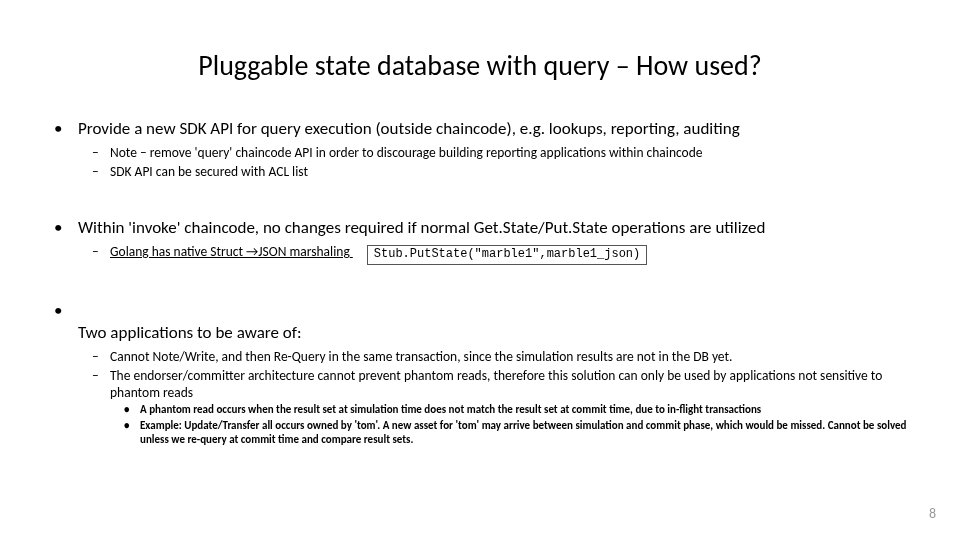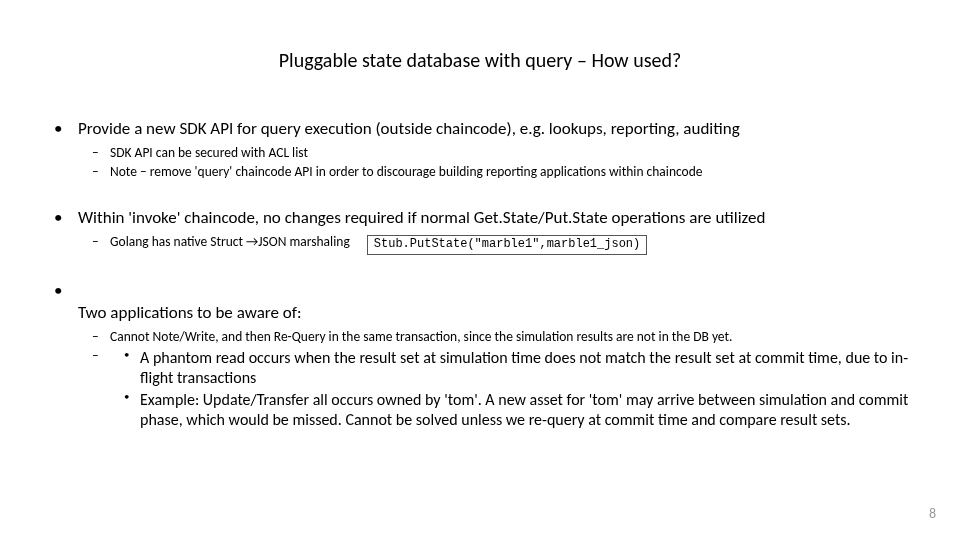--- a/index.html
+++ b/index.html
@@ -1,66 +1,67 @@
 <!DOCTYPE html>
 <html><head>
 <meta charset="utf-8">
 <style>
   html,body{margin:0;padding:0;width:960px;height:540px;background:#fff;font-family:"Calibri","Segoe UI",Arial,sans-serif;color:#000;}
   .slide{position:relative;width:960px;height:540px;box-sizing:border-box;}
-  .title{position:absolute;top:48px;left:0;width:960px;text-align:center;font-size:20px;font-weight:400;}
+  .title{position:absolute;top:48px;left:0;width:960px;text-align:center;font-size:28px;font-weight:400;}
   .body{position:absolute;top:118px;left:54px;width:855px;font-size:14px;line-height:1.25;}
   ul{margin:0;padding:0;list-style:none;}
   .lvl1>li{position:relative;padding-left:24px;margin-bottom:4px;font-size:17px;}
   .lvl1>li::before{content:"•";position:absolute;left:0;top:0;font-size:17px;}
-  .lvl1>li.sp{margin-top:26px;}
+  .lvl1>li.sp{margin-top:36px;}
   .lvl2{margin-top:6px;}
   .lvl2>li{position:relative;padding-left:32px;margin-bottom:2px;font-size:13.5px;}
   .lvl2>li::before{content:"–";position:absolute;left:14px;top:0;}
-  .lvl2>li.inline-hold{margin-bottom:2px;}
+  .lvl2>li.inline-hold{margin-bottom:2px;text-decoration:underline;}
   .lvl3{margin-top:2px;}
-  .lvl3>li{position:relative;padding-left:30px;margin-bottom:2px;font-size:16px;}
+  .lvl3>li{position:relative;padding-left:30px;margin-bottom:2px;font-size:11px;font-weight:bold;}
   .lvl3>li::before{content:"•";position:absolute;left:14px;top:0;font-size:11px;}
   .codebox{display:inline-block;border:1px solid #555;padding:1px 6px 2px 6px;font-family:"Courier New",monospace;font-size:12px;white-space:nowrap;vertical-align:baseline;margin-left:14px;position:relative;top:1px;}
   .pagenum{position:absolute;right:24px;bottom:18px;font-size:14px;color:#9a9a9a;}
   .inline-txt{display:inline;}
 </style>
 </head>
 <body>
 
 <div class="slide">
   <div class="title">Pluggable state database with query – How used?</div>
 
   <div class="body">
     <ul class="lvl1">
 
       <li>
         <span>Provide a new SDK API for query execution (outside chaincode), e.g. lookups, reporting, auditing</span>
         <ul class="lvl2">
+          <li>Note – remove 'query' chaincode API in order to discourage building reporting applications within chaincode</li>
           <li>SDK API can be secured with ACL list</li>
-          <li>Note – remove 'query' chaincode API in order to discourage building reporting applications within chaincode</li>
         </ul>
       </li>
 
       <li class="sp">
         <span>Within 'invoke' chaincode, no changes required if normal Get.State/Put.State operations are utilized</span>
         <ul class="lvl2">
           <li class="inline-hold">
             <span class="inline-txt">Golang has native Struct →JSON marshaling</span>
             <span class="codebox">Stub.PutState("marble1",marble1_json)</span>
           </li>
         </ul>
       </li>
 
       <li class="sp">
         <br>
         <span>Two applications to be aware of:</span>
         <ul class="lvl2">
           <li>Cannot Note/Write, and then Re-Query in the same transaction, since the simulation results are not in the DB yet.</li>
           <li>
+            <span>The endorser/committer architecture cannot prevent phantom reads, therefore this solution can only be used by applications not sensitive to phantom reads</span>
             <ul class="lvl3">
               <li>A phantom read occurs when the result set at simulation time does not match the result set at commit time, due to in-flight transactions</li>
               <li>Example: Update/Transfer all occurs owned by 'tom'. A new asset for 'tom' may arrive between simulation and commit phase, which would be missed. Cannot be solved unless we re-query at commit time and compare result sets.</li>
             </ul>
           </li>
         </ul>
       </li>
 
     </ul>
   </div>

